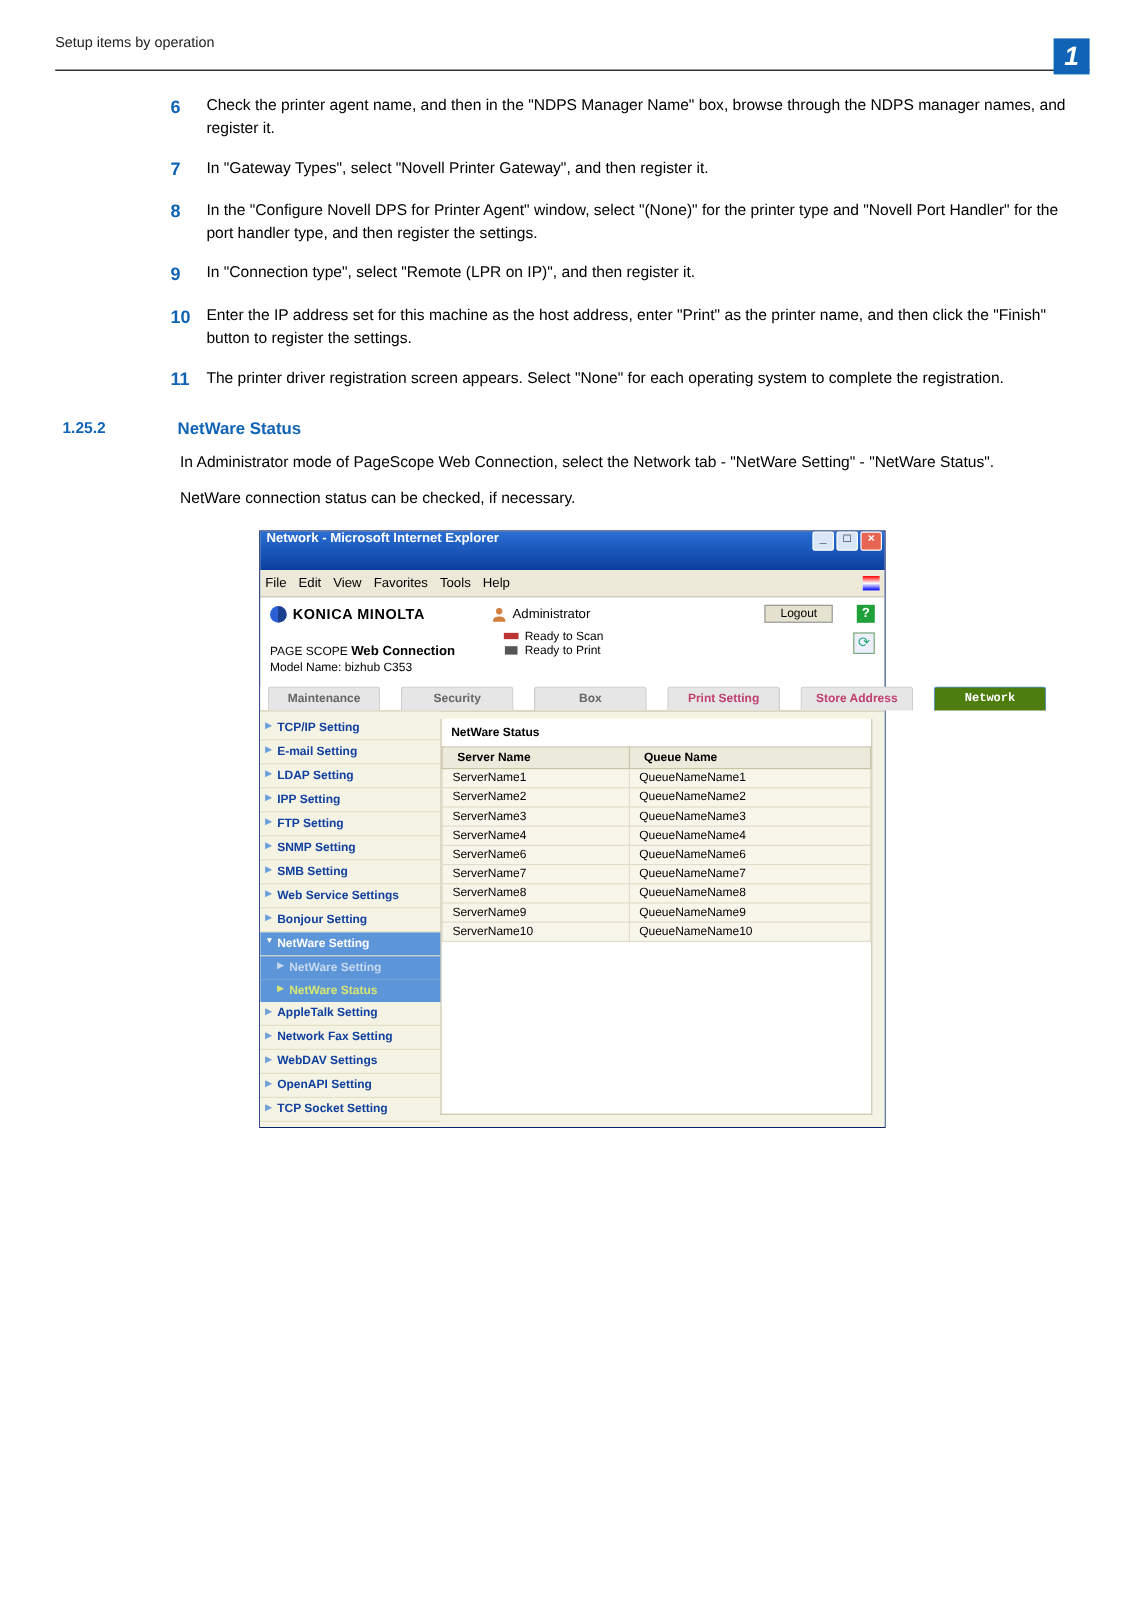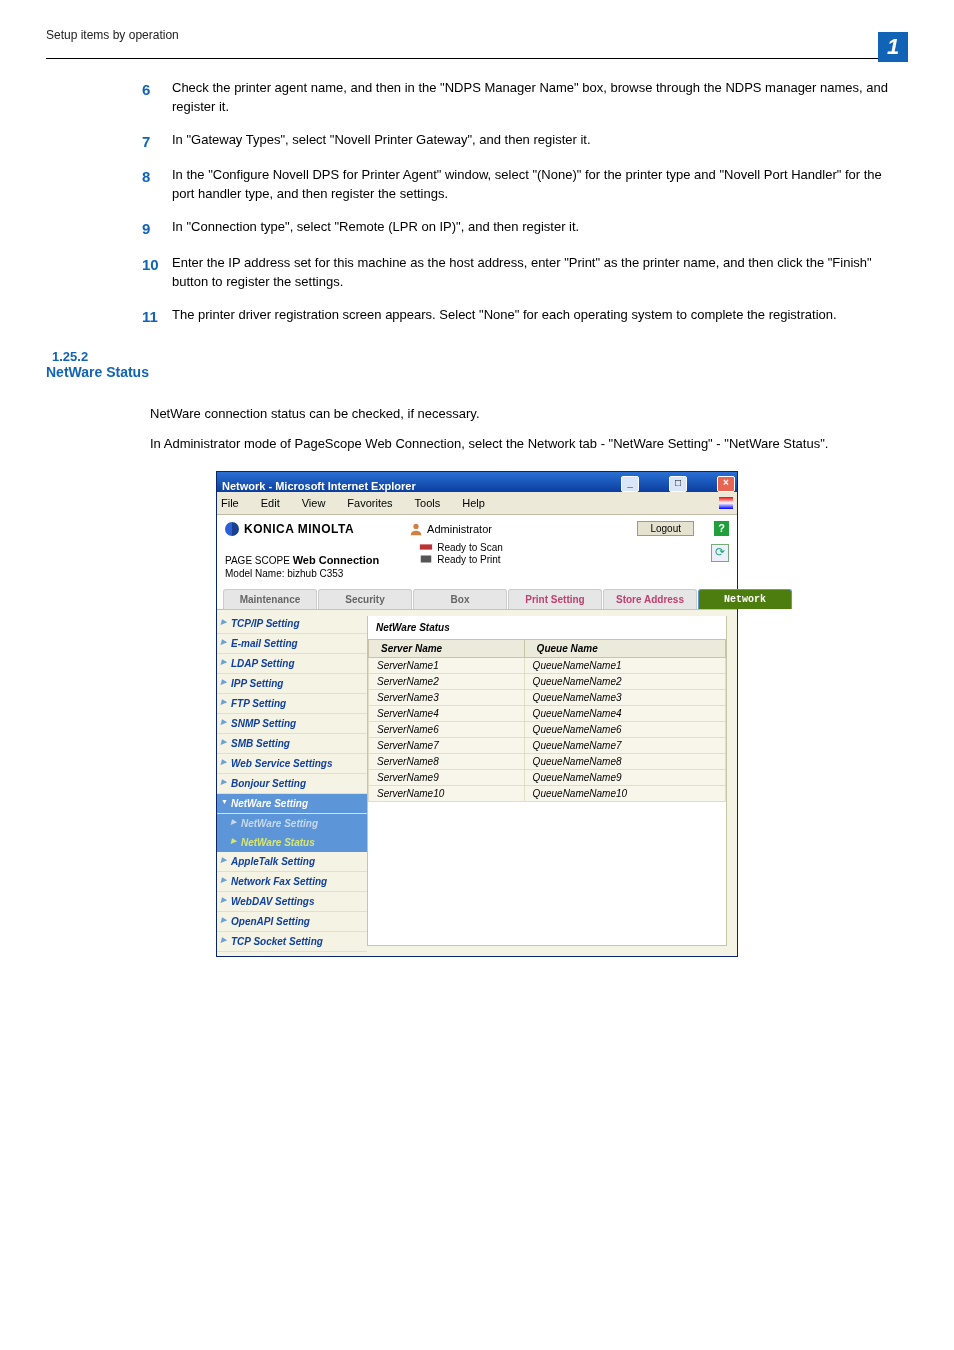--- a/index.html
+++ b/index.html
@@ -54,22 +54,21 @@
   .step-num {
     color: #1164b5;
     font-weight: bold;
     font-size: 15px;
     width: 30px;
     flex-shrink: 0;
   }
   .section-row {
     display: flex;
     margin-top: 22px;
-    margin-bottom: 24px;
-    flex-direction: column;
+    margin-bottom: 10px;
   }
   .section-num {
     color: #1164b5;
     font-weight: bold;
     font-size: 13px;
     width: 96px;
     flex-shrink: 0;
     padding-left: 6px;
   }
   .section-title {
@@ -92,44 +91,43 @@
     border: 1px solid #0a246a;
     font-family: Tahoma, Arial, sans-serif;
     font-size: 11px;
     background: #fff;
   }
   .ie-title {
     background: linear-gradient(#2a6fd4, #0a3e9e);
     color: #fff;
     height: 20px;
     display: flex;
-    align-items: flex-end;
-    padding: 0 2px 0 5px;
+    align-items: flex-start;
+    padding: 0 2px 12px 5px;
     font-weight: bold;
-    gap: 28px;
   }
   .ie-title .spacer { flex: 1; }
   .ie-btn {
     width: 16px; height: 14px;
     margin-left: 2px;
     background: #d9e6f7;
     border: 1px solid #fff;
     border-radius: 2px;
     font-size: 10px;
     line-height: 12px;
     text-align: center;
     color: #000;
   }
   .ie-btn.close { background:#e86453; color:#fff; }
   .ie-menu {
     background:#ece9d8;
     border-bottom:1px solid #c0bca8;
     padding: 2px 4px;
     display:flex;
-    gap:22px;
+    gap:10px;
     align-items:center;
     height:18px;
   }
   .ie-menu span { color:#000; }
   .ie-menu .flag { margin-left:auto; width:14px; height:12px; background:linear-gradient(#f00,#fff,#00f); }
 
   .app {
     background:#fff;
   }
   .app-top {
@@ -160,21 +158,21 @@
   .status-col div { display:flex; align-items:center; gap:4px; }
   .scan-icon, .print-icon { width:14px;height:12px; }
   .refresh { margin-left:auto; width:16px;height:16px;border:1px solid #7a7;background:#eef; text-align:center; font-size:12px; color:#2a7; line-height:14px; }
 
   .model { padding:0 8px 6px 8px; font-size:10px; color:#000; }
 
   .tabs {
     display:flex;
     background:#fff;
     padding:0 6px;
-    gap:0;
+    gap:16px;
     margin-top:4px;
   }
   .tab {
     flex:0 0 auto;
     padding:4px 12px;
     font-size:10px;
     font-weight:bold;
     color:#666;
     background:#e6e6e6;
     border:1px solid #ccc;
@@ -185,21 +183,20 @@
     min-width:68px;
   }
   .tab.pink { color:#c04070; }
   .tab.active { background:#4d7c0f; color:#fff; border-color:#5b95d6;font-family:Liberation Mono, monospace; }
 
   .app-body {
     display:flex;
     background:#f5f3e3;
     border-top:1px solid #c8c4a7;
     min-height:300px;
-    font-style:italic;
   }
   .side {
     width:150px;
     background:#f5f3e3;
     padding:4px 0;
   }
   .side .item {
     font-size:10px;
     font-weight:bold;
     color:#1040a0;
@@ -304,22 +301,22 @@
         <div class="step-num">11</div>
         <div>The printer driver registration screen appears. Select "None" for each operating system to complete the registration.</div>
       </div>
   </div>
 
   <div class="section-row">
     <div class="section-num">1.25.2</div>
     <div class="section-title">NetWare Status</div>
   </div>
 
+  <div class="body-text">In Administrator mode of PageScope Web Connection, select the Network tab - "NetWare Setting" - "NetWare Status".</div>
   <div class="body-text">NetWare connection status can be checked, if necessary.</div>
-  <div class="body-text">In Administrator mode of PageScope Web Connection, select the Network tab - "NetWare Setting" - "NetWare Status".</div>
 
   <div class="ie-window">
     <div class="ie-title">
       <span>Network - Microsoft Internet Explorer</span>
       <span class="spacer"></span>
       <span class="ie-btn">_</span>
       <span class="ie-btn">□</span>
       <span class="ie-btn close">×</span>
     </div>
     <div class="ie-menu">

